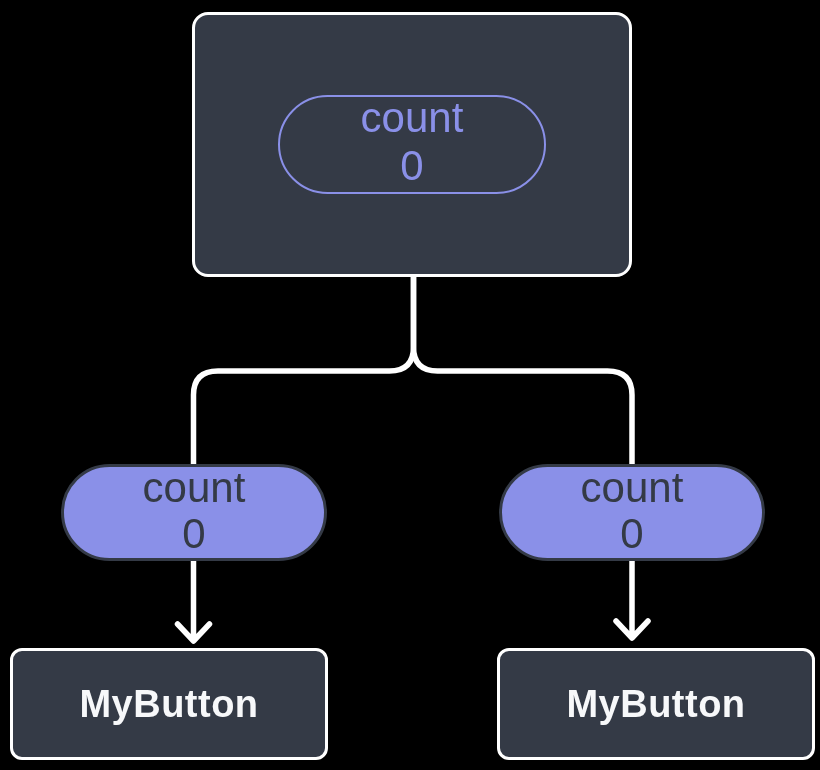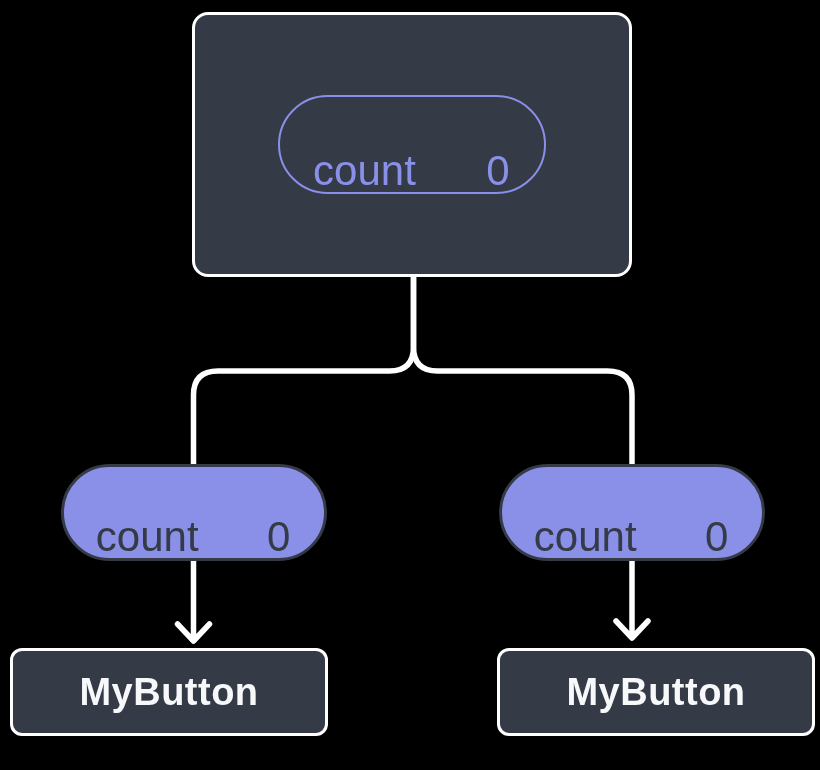--- a/index.html
+++ b/index.html
@@ -36,42 +36,43 @@
     left: 192px;
     top: 12px;
     width: 440px;
     height: 265px;
     border-radius: 16px;
     gap: 28px;
   }
   .box-child {
     top: 648px;
     width: 318px;
-    height: 88px;
+    height: 112px;
     border-radius: 12px;
   }
   .box-child-left  { left: 10px; }
   .box-child-right { left: 497px; }
   .box-title {
     color: #F7F8FA;
     font-size: 38px;
     font-weight: bold;
     letter-spacing: 0.5px;
     line-height: 1;
   }
   .pill {
     box-sizing: border-box;
     display: flex;
-    align-items: flex-end;
+    align-items: center;
     border-radius: 60px;
     overflow: hidden;
     z-index: 1;
     font-size: 42px;
     font-weight: 400;
     line-height: 1;
+    flex-direction: column;
   }
   .pill-main {
     width: 64%;
     display: flex;
     align-items: center;
     justify-content: center;
   }
   .pill-aside {
     flex: 1;
     display: flex;

